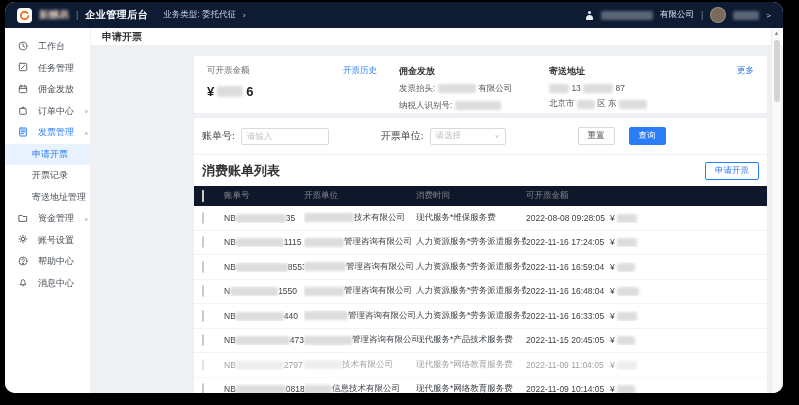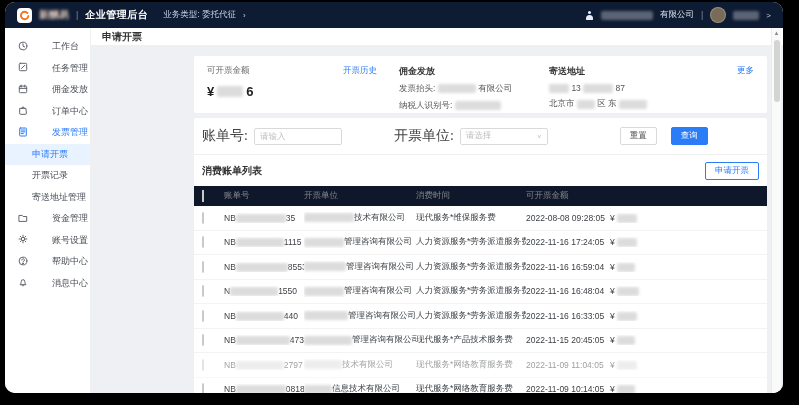--- a/index.html
+++ b/index.html
@@ -18,21 +18,21 @@
   .person{width:9px;height:9px;position:relative;}
   .person:before{content:"";position:absolute;left:2.6px;top:0;width:3.6px;height:3.6px;border-radius:50%;background:#e8edf5;}
   .person:after{content:"";position:absolute;left:.6px;bottom:0;width:7.6px;height:4.2px;border-radius:4px 4px 1px 1px;background:#e8edf5;}
   .rd{display:inline-block;height:9px;border-radius:2px;background:#dcdcdc;filter:blur(1.8px);vertical-align:middle;}
   .rd-dark{background:rgba(255,255,255,.32);}
   .hdr-txt{color:#dfe5ee;font-size:8.5px;}
   .avatar{width:14px;height:14px;border-radius:50%;background:#7a6a58;filter:blur(.6px);border:1px solid rgba(255,255,255,.25);}
   
   .body{display:flex;height:365px;}
   .sidebar{width:85px;background:#fff;border-right:1px solid #eef0f2;padding-top:8px;flex:0 0 auto;overflow:hidden;}
-  .s-item{display:flex;align-items:center;height:21.5px;padding:0 6px 0 13px;gap:24px;font-size:9px;color:#484d55;cursor:pointer;}
+  .s-item{display:flex;align-items:center;height:21.5px;padding:0 6px 0 13px;gap:10px;font-size:9px;color:#484d55;cursor:pointer;}
   .s-item .lbl{white-space:nowrap;}
   .s-item .chv{margin-left:auto;font-size:6.5px;color:#9aa0a8;transform:scaleY(.8);}
   .s-item.blue{color:#2b7cf7;justify-content:space-between;}
   .s-item.blue svg{stroke:#2b7cf7;}
   .s-sub{display:flex;align-items:center;height:21.5px;padding-left:27px;font-size:9px;color:#484d55;cursor:pointer;}
   .s-sub.sel{background:#e8f3ff;color:#2b7cf7;}
   .s-item svg{stroke:#60656d;fill:none;stroke-width:1;stroke-linecap:round;stroke-linejoin:round;flex:0 0 auto;}
   
   .main{flex:1;background:#eef0f3;position:relative;overflow:hidden;}
   .titlebar{height:17px;background:#fff;border-bottom:1px solid #f0f0f0;display:flex;align-items:center;padding-left:11px;}
@@ -48,34 +48,34 @@
   .c1a .link{margin-left:auto;margin-right:22px;}
   .amount{margin-top:7px;font-size:13px;color:#222;font-weight:600;display:flex;align-items:center;gap:3px;}
   .sec-title{font-size:9px;color:#333;font-weight:700;}
   .info-line{font-size:8.5px;color:#555;margin-top:5px;white-space:nowrap;}
   .c1b{width:150px;}
   .c1c{flex:1;position:relative;}
   .c1c .link{position:absolute;right:0;top:0;}
   
   .card2{margin-top:5px;height:276px;padding:9px 0 0;box-sizing:border-box;overflow:hidden;}
   .filter{display:flex;align-items:center;padding:0 8px 9px 8px;gap:6px;}
-  .f-lbl{font-size:14px;color:#444;font-family:Liberation Serif, serif;}
+  .f-lbl{font-size:10px;color:#444;font-family:Liberation Serif, serif;}
   .f-input{width:88px;height:17px;border:1px solid #d9d9d9;border-radius:2px;font-size:8.5px;
     padding:0 5px;color:#333;outline:none;box-sizing:border-box;font-family:inherit;}
   .f-input::placeholder{color:#bfbfbf;}
-  .f-select{width:88px;height:17px;border:1px solid #d9d9d9;border-radius:2px;display:flex;align-items:center;
+  .f-select{width:76px;height:17px;border:1px solid #d9d9d9;border-radius:2px;display:flex;align-items:center;
     padding:0 5px;box-sizing:border-box;color:#bfbfbf;font-size:8.5px;background:#fff;cursor:pointer;}
   .f-select .car{margin-left:auto;color:#c0c0c0;font-size:7px;transform:scaleY(.75);}
   .sp1{width:16px;}.sp2{width:40px;}
   .btn{height:18px;border-radius:2px;font-size:8.5px;display:flex;align-items:center;justify-content:center;
     padding:0 9px;cursor:pointer;box-sizing:border-box;font-family:inherit;}
   .btn-plain{background:#fff;border:1px solid #d9d9d9;color:#555;margin-left:44px;}
   .btn-primary{background:#2b7cf7;border:1px solid #2b7cf7;color:#fff;margin-left:8px;}
   .listhead{border-top:1px solid #f0f0f0;display:flex;align-items:center;padding:7px 8px 6px 8px;}
-  .list-title{font-size:10px;font-weight:700;color:#333;}
+  .list-title{font-size:13px;font-weight:700;color:#333;}
   .btn-outline{margin-left:auto;background:#fff;border:1px solid #2b7cf7;color:#2b7cf7;height:18px;
     border-radius:2px;font-size:8.5px;display:flex;align-items:center;padding:0 9px;cursor:pointer;}
   .trow{display:grid;grid-template-columns:22px 80px 112px 110px 84px 1fr;align-items:center;padding:0 8px;}
   .thead{background:#0f172a;height:20px;font-size:8.5px;color:#85888d;}
   .tbody-row{height:23.5px;border-bottom:1px solid #f3f3f3;font-size:8.5px;color:#3c4045;}
   .tbody-row.faded{opacity:.5;}
   .cbx{width:11px;height:11px;border:1px solid #c9c9c9;border-radius:2px;background:#fff;cursor:pointer;}
   .cell{white-space:nowrap;overflow:hidden;}
   
   .sbar{position:absolute;top:0;right:2px;bottom:0;width:9px;background:#fafafa;border-left:1px solid #ececec;}

